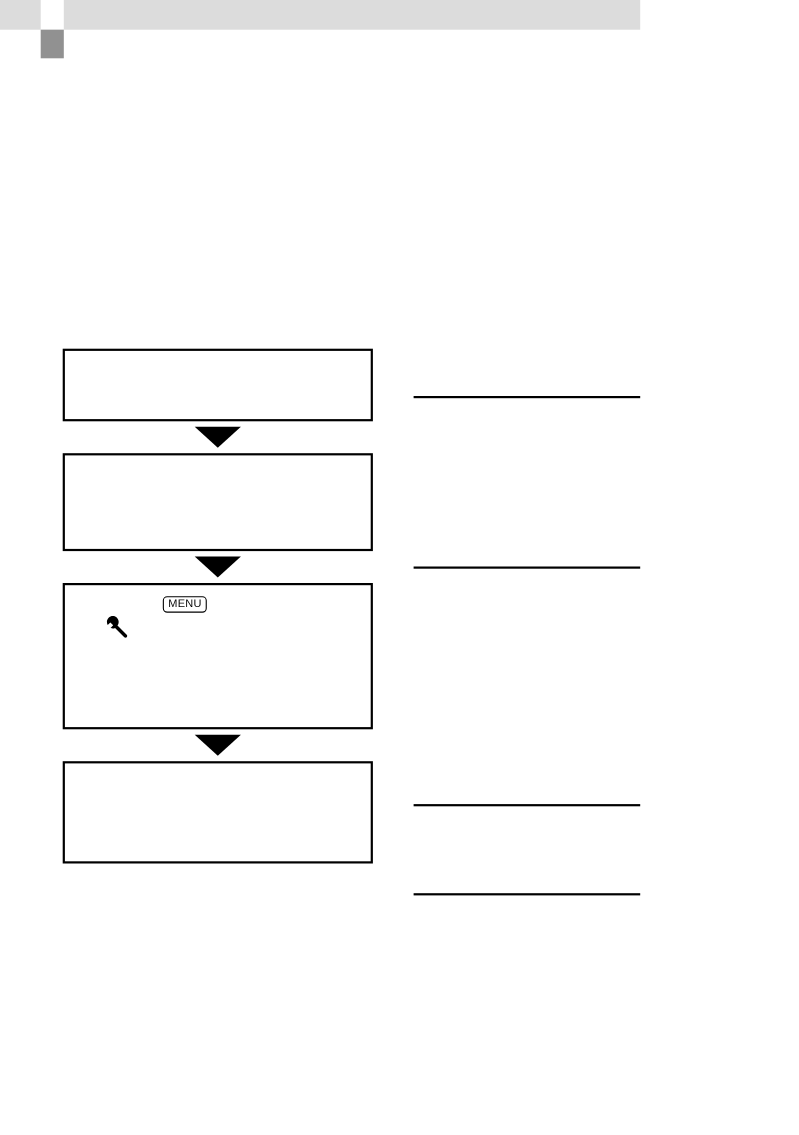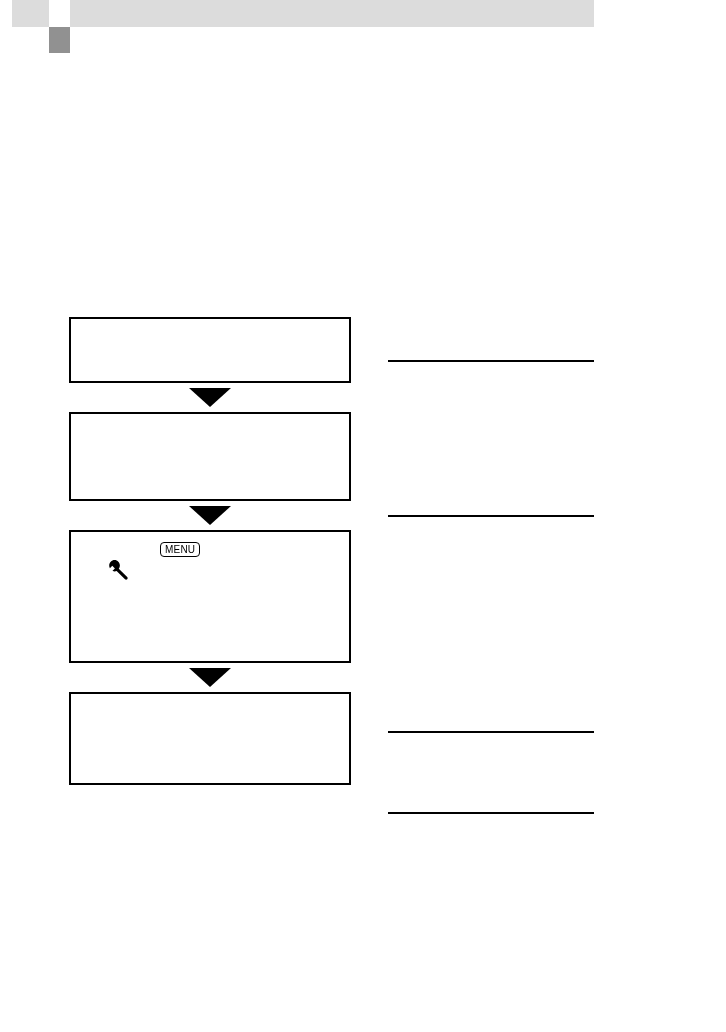--- a/index.html
+++ b/index.html
@@ -11,21 +11,20 @@
   body {
     font-family: "Liberation Sans", sans-serif;
     color: #000000;
   }
   #page {
     position: relative;
     width: 582px;
     height: 1032px;
     background: #ffffff;
     overflow: hidden;
-    margin-left: 12px;
   }
 
   
   .header-bar {
     position: absolute;
     left: 0;
     top: 0;
     width: 726px;
     height: 27px;
     background: #dcdcdc;

